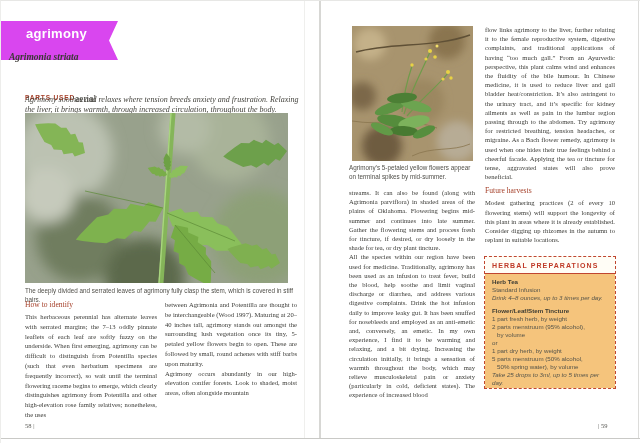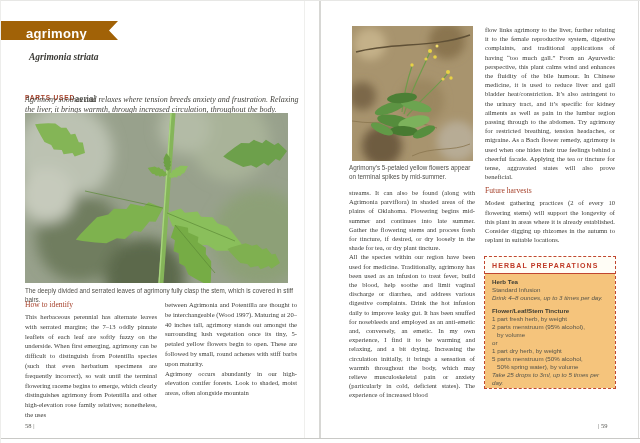--- a/index.html
+++ b/index.html
@@ -10,29 +10,29 @@
   }
   .abs{position:absolute;}
   
   .edge-bottom{left:0;top:437px;width:640px;height:1px;background:#c9c9c6;}
   .edge-right{left:637px;top:0;width:1px;height:437px;background:#dcdcda;}
   .gutter-light{left:303px;top:0;width:1px;height:437px;background:#efefed;}
   .gutter-main{left:318px;top:0;width:2px;height:437px;background:#d7d7d4;}
 
   
   .banner{
-    left:0;top:20px;width:117px;height:19px;background:#a16207;
+    left:0;top:20px;width:117px;height:39px;background:#d946ef;
     clip-path:polygon(0 0,100% 0,calc(100% - 9px) 50%,100% 100%,0 100%);
   }
   .banner span{
     display:block;padding-left:25px;line-height:25px;
     font-family:"Liberation Sans",sans-serif;font-weight:bold;
     font-size:13px;letter-spacing:.3px;color:#fff;
   }
-  .species{left:28px;top:51px;font-style:italic;font-weight:bold;font-size:9.5px;color:#3a3934;}
+  .species{left:8px;top:51px;font-style:italic;font-weight:bold;font-size:9.5px;color:#3a3934;}
   .parts-row{left:24px;top:65px;display:flex;align-items:flex-start;margin-top:28px;}
   .parts-label{font-family:"Liberation Sans",sans-serif;font-weight:bold;font-size:6.6px;letter-spacing:.8px;color:#a5402a;}
   .parts-value{font-size:9.5px;color:#3a3934;}
   .intro{left:24px;top:84px;width:274px;font-style:italic;font-size:8px;line-height:10px;color:#45443e;margin-top:10px;}
   .photo1{left:24px;top:112px;width:263px;height:170px;overflow:hidden;}
   .caption1{left:24px;top:286px;width:278px;font-family:"Liberation Sans",sans-serif;font-size:6.3px;line-height:8.6px;color:#504f49;}
   .cols-left{left:24px;top:299px;width:272px;display:flex;gap:8px;}
   .colL{width:132px;}
   .body-text{font-size:6.6px;line-height:9.8px;text-align:justify;color:#3b3b37;}
   .rp .body-text{line-height:9.2px;}

